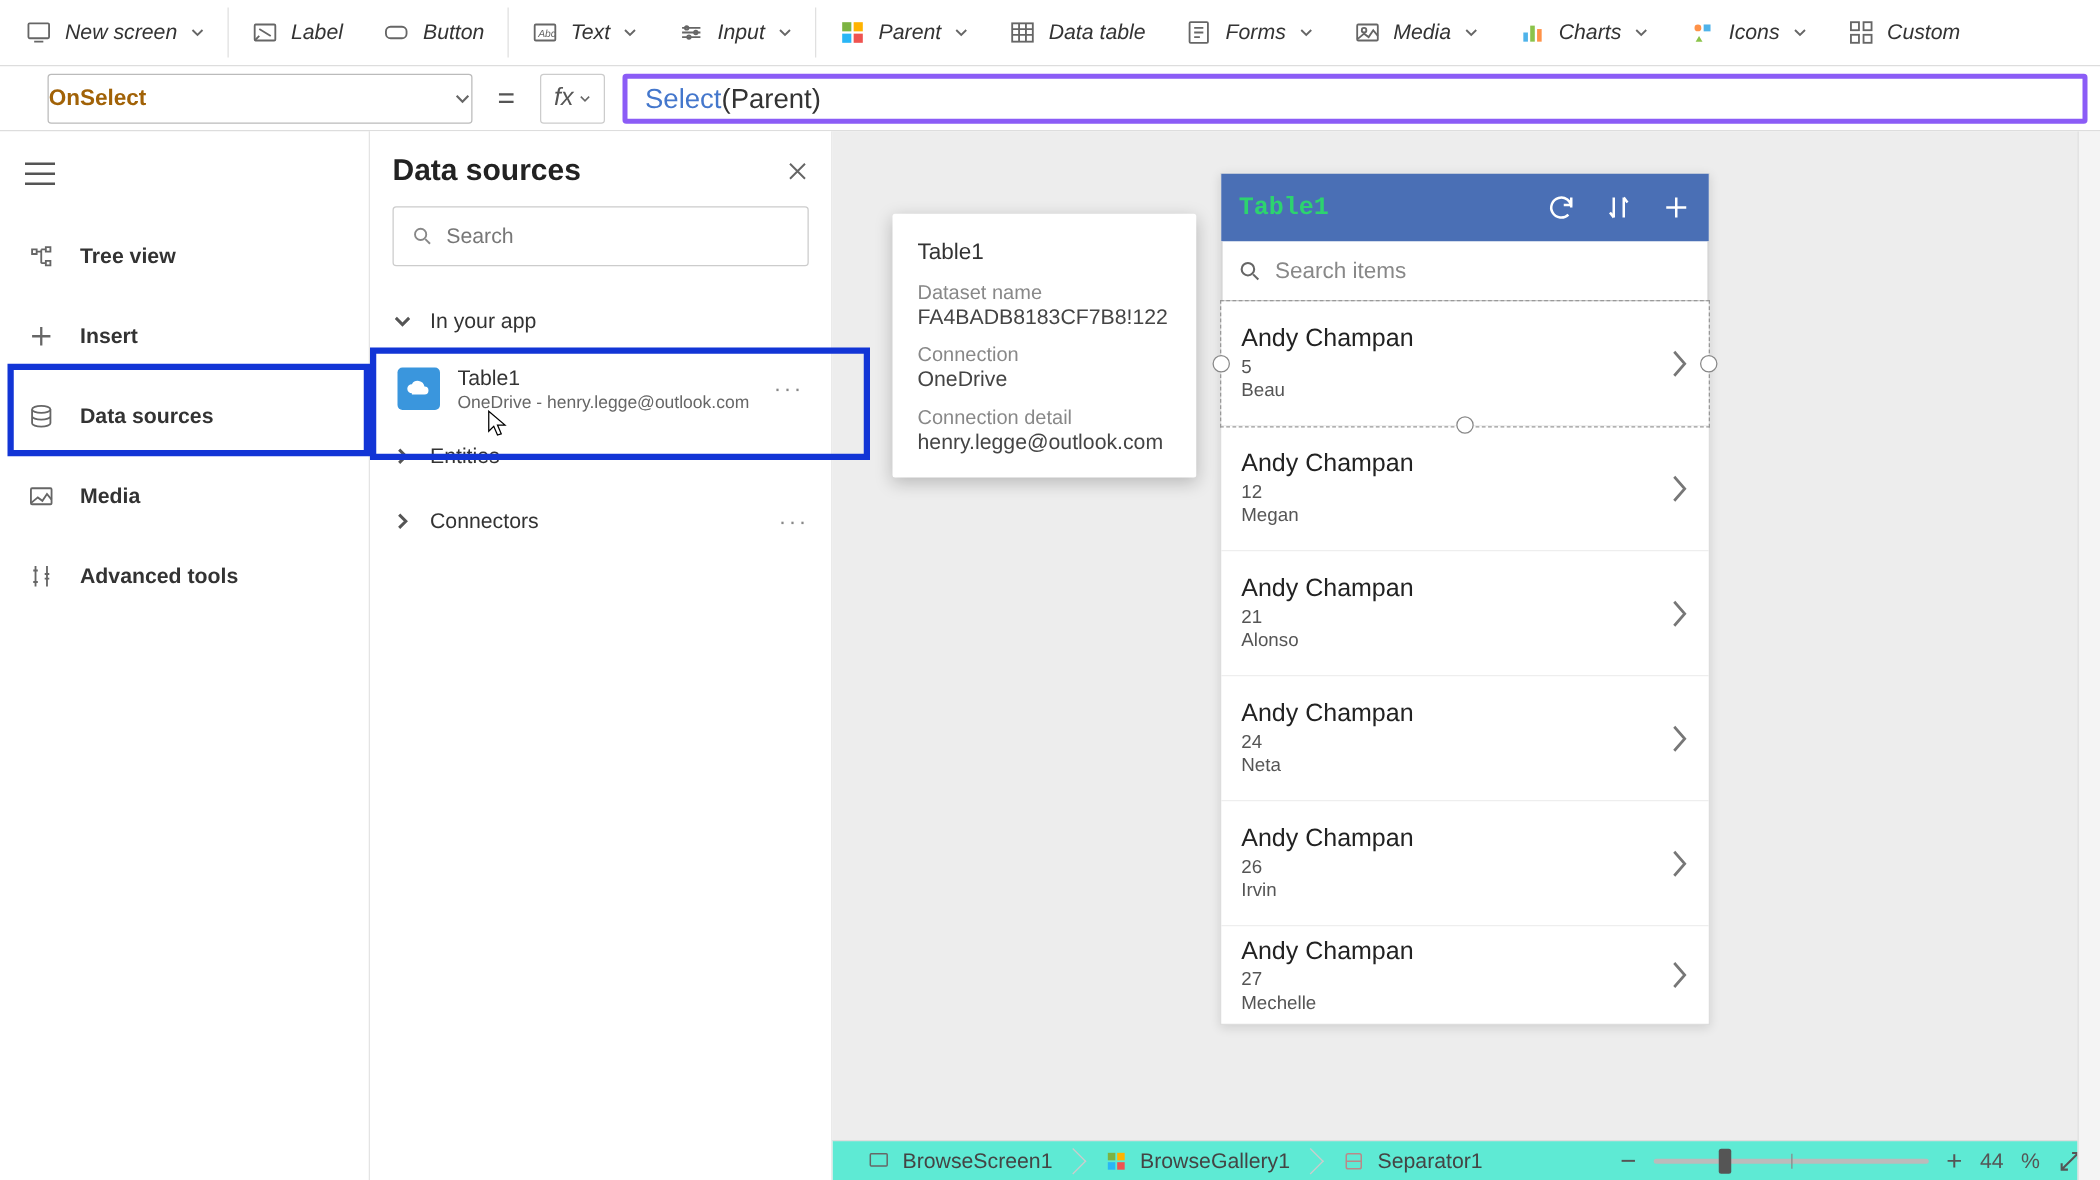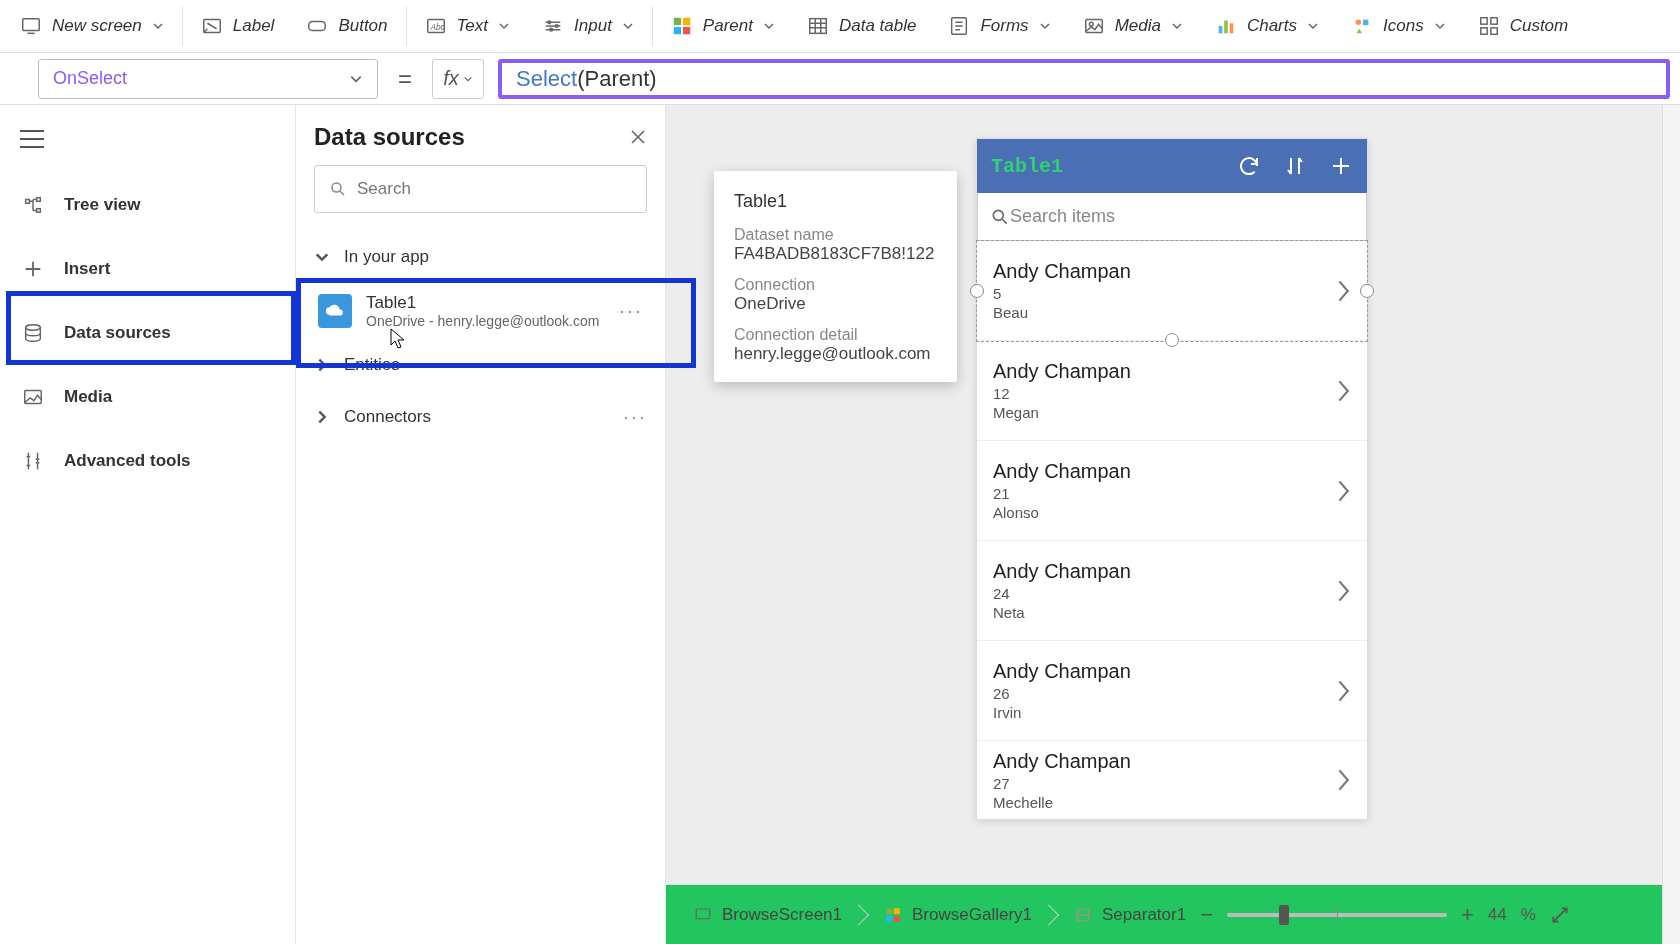--- a/index.html
+++ b/index.html
@@ -7,21 +7,21 @@
 
     
     .ribbon { height: 53px; border-bottom: 1px solid #ddd; display: flex; align-items: center; padding: 0 4px; font-size: 17px; color: #333; }
     .ribbon-item { display: flex; align-items: center; gap: 10px; padding: 0 16px; height: 100%; font-style: italic;}
     .ribbon-sep { width: 1px; height: 40px; background: #e0e0e0; margin: 0 2px; }
     .ribbon .ico { width: 22px; height: 22px; display: inline-block; }
     .chev-d { display:inline-block; }
 
     
     .formula-row { height: 52px; border-bottom: 1px solid #ddd; display: flex; align-items: center; padding: 0 10px 0 38px; gap: 14px; }
-    .prop-dd { width: 340px; height: 40px; border: 1px solid #bbb; border-radius: 3px; display: flex; align-items: center; padding: 0 14px; font-size: 18px; color: #8b5cf6; justify-content: space-between; }
+    .prop-dd { width: 340px; height: 40px; border: 1px solid #bbb; border-radius: 3px; display: flex; align-items: center; padding: 0 0; font-size: 18px; color: #a16207; justify-content: space-between; font-weight: bold; }
     .eq { font-size: 24px; color: #555; padding: 0 6px;}
     .fx-box { width: 52px; height: 40px; border: 1px solid #ccc; border-left: 1px solid #ccc; display:flex; align-items:center; justify-content:center; gap:4px; font-style: italic; font-family: "Times New Roman", serif; font-size: 20px; color:#555; border-radius:3px;}
     .formula-input { flex: 1; height: 40px; padding: 0 14px; font-family: Consolas, monospace; font-size: 22px; color: #333; display:flex; align-items:center; border:4px solid #8b5cf6; border-radius:3px;}
     .tok-func { color: #4477cc; }
     .tok-punc { color: #333; }
 
     
     .main { display: flex; height: calc(944px - 53px - 52px); position: relative; }
 
     
@@ -55,34 +55,34 @@
     .tooltip .hd { font-size:18px; color:#333; margin-bottom:14px; font-weight:400;}
     .tooltip .lab { font-size:16px; color:#888; }
     .tooltip .val { font-size:17px; color:#444; margin-bottom:12px; }
 
     
     .app { position:absolute; left:310px; top:33px; width:392px; background:#fff; border:1px solid #ddd; box-shadow: 0 2px 8px rgba(0,0,0,0.12);}
     .app-header { height:54px; background:#4a6fb5; display:flex; align-items:center; padding:0 14px; gap:14px; justify-content:space-between;}
     .app-title { color:#2dd36f; font-family: "Courier New", monospace; font-size:20px; font-weight:600;}
     .app-header-icons { display:flex; gap:22px; align-items:center;}
     .app-header-icons .ic { color:#fff; font-size:22px;}
-    .app-search { height:48px; border:1px solid #ccc; margin:0 0 0 0; display:flex; align-items:center; padding:0 12px; color:#888; font-size:18px; border-top:none;}
+    .app-search { height:48px; border:1px solid #ccc; margin:0 0 0 0; display:flex; align-items:center; gap:10px; padding:0 12px; color:#888; font-size:18px; border-top:none;}
     .app-list .row { height:100px; border-bottom:1px solid #eee; padding:12px 16px; position:relative; display:flex; flex-direction:column; justify-content:center; gap:2px;}
     .app-list .row .nm { font-size:20px; color:#222; font-weight:400;}
     .app-list .row .nb { font-size:15px; color:#555;}
     .app-list .row .sb { font-size:15px; color:#555;}
     .app-list .row .arw { position:absolute; right:16px; top:50%; transform:translateY(-50%); color:#777;}
     .app-list .row.selected { outline:1px dashed #999; position:relative;}
     .sel-handle { position:absolute; width:14px; height:14px; background:#fff; border:1px solid #888; border-radius:50%;}
 
     
     .hl { position:absolute; border:5px solid #1235d6; pointer-events:none; z-index: 90;}
 
     
-    .status { position:absolute; left:0; right:0; bottom:0; height:60px; background:#22c55e; border-top:1px solid #ddd; display:flex; align-items:center; padding:0 14px; justify-content:flex-start;}
+    .status { position:absolute; left:0; right:0; bottom:0; height:32px; background:#5eead4; border-top:1px solid #ddd; display:flex; align-items:center; padding:0 14px; justify-content:space-between;}
     .status .crumbs { display:flex; align-items:center;}
     .crumb { display:flex; align-items:center; gap:10px; padding:0 14px; height:34px; font-size:17px; color:#444; position:relative;}
     .crumb::after { content:""; position:absolute; right:-10px; top:50%; transform:translateY(-50%) rotate(45deg); width:14px; height:14px; border-top:1px solid #ccc; border-right:1px solid #ccc; }
     .crumb:last-child::after { display:none;}
     .status .zoom { display:flex; align-items:center; gap:14px; color:#555; font-size:17px;}
     .slider { width:220px; height:4px; background:#bbb; position:relative; border-radius:2px;}
     .slider .knob { position:absolute; left:26%; top:50%; transform:translate(-50%,-50%); width:10px; height:20px; background:#555; border-radius:2px;}
 
     
     .cursor { position:absolute; width:16px; height:22px; z-index:200;}

